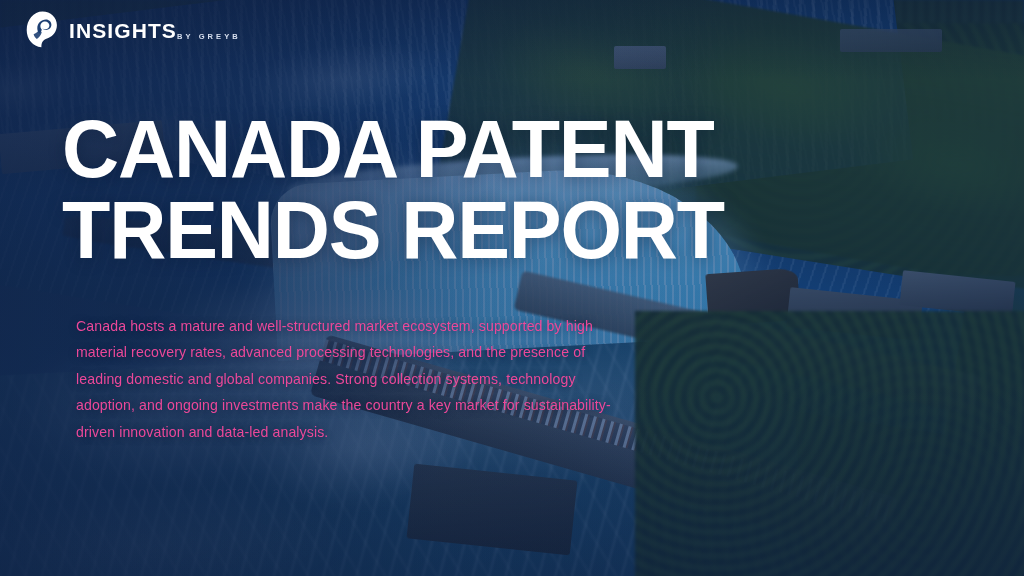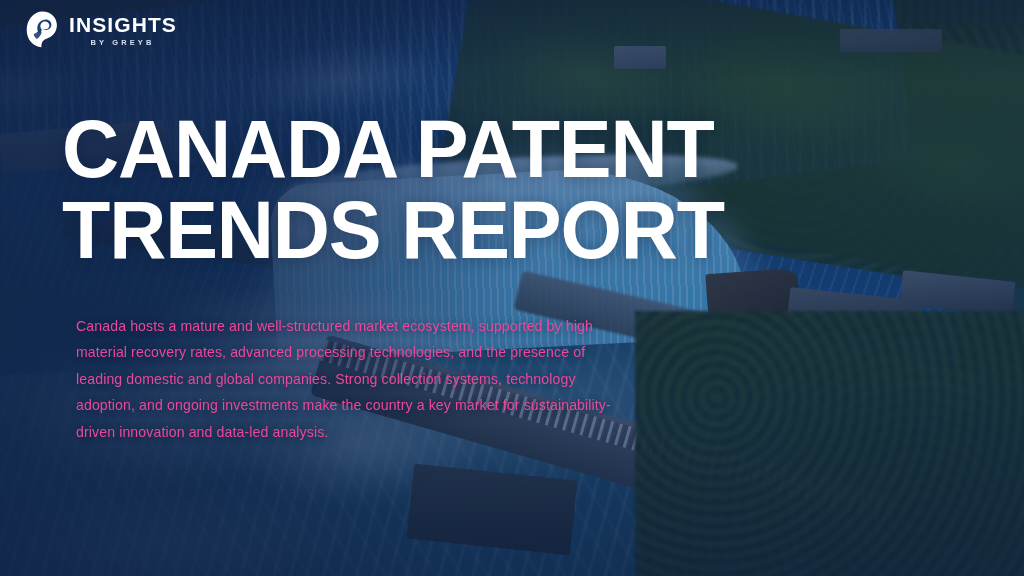--- a/index.html
+++ b/index.html
@@ -241,28 +241,28 @@
 
   
   .content { position:absolute; inset:0; }
 
   
   .logo {
     position:absolute; left:26px; top:10px;
     display:flex; align-items:center; gap:9px;
   }
   .logo-mark { width:34px; height:38px; display:block; flex:none; }
-  .logo-words { display:flex; flex-direction:column; line-height:1; padding-top:2px;align-items:center; }
+  .logo-words { display:flex; flex-direction:row; line-height:1; padding-top:2px; }
   .logo-name {
     font-size:21px; font-weight:bold; color:#ffffff;
     letter-spacing:1.1px;
   }
   .logo-sub {
     font-size:7.5px; font-weight:bold; color:#e7eefb;
-    letter-spacing:3.1px; text-align:right; margin-top:4px; padding-right:1px;
+    letter-spacing:3.1px; text-align:right; margin-top:13px; padding-right:1px;
     opacity:.92;
   }
 
   
   .headline {
     position:absolute; left:62px; top:108px;
     color:#ffffff;
     font-family:"Liberation Sans", sans-serif;
     font-weight:bold;
     font-size:82px;

